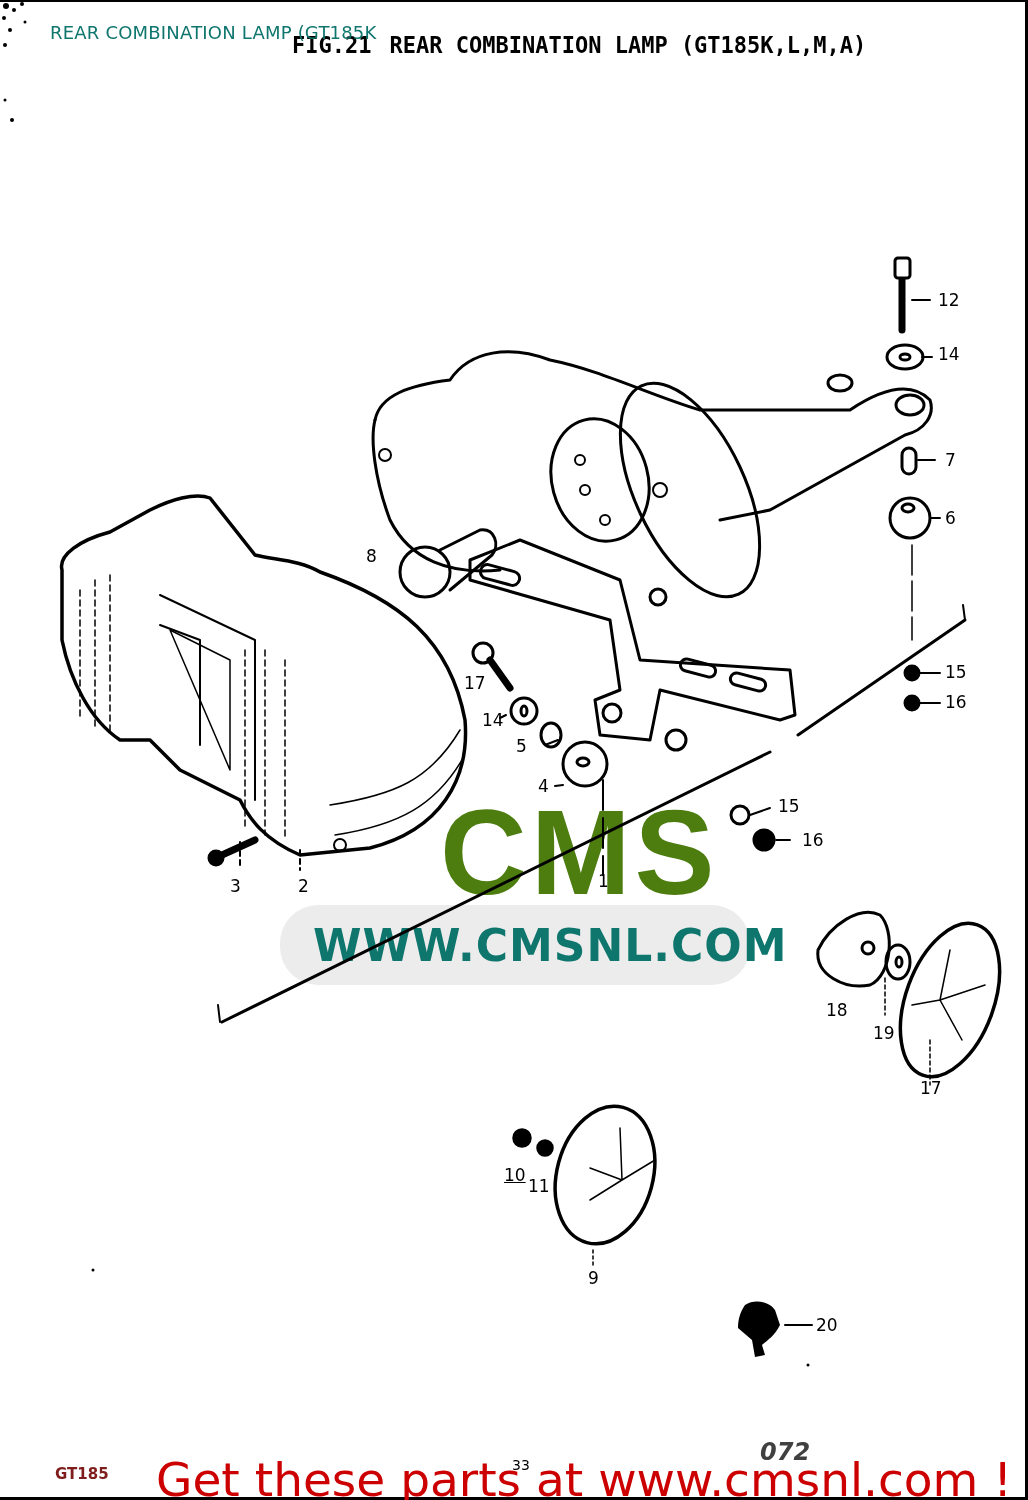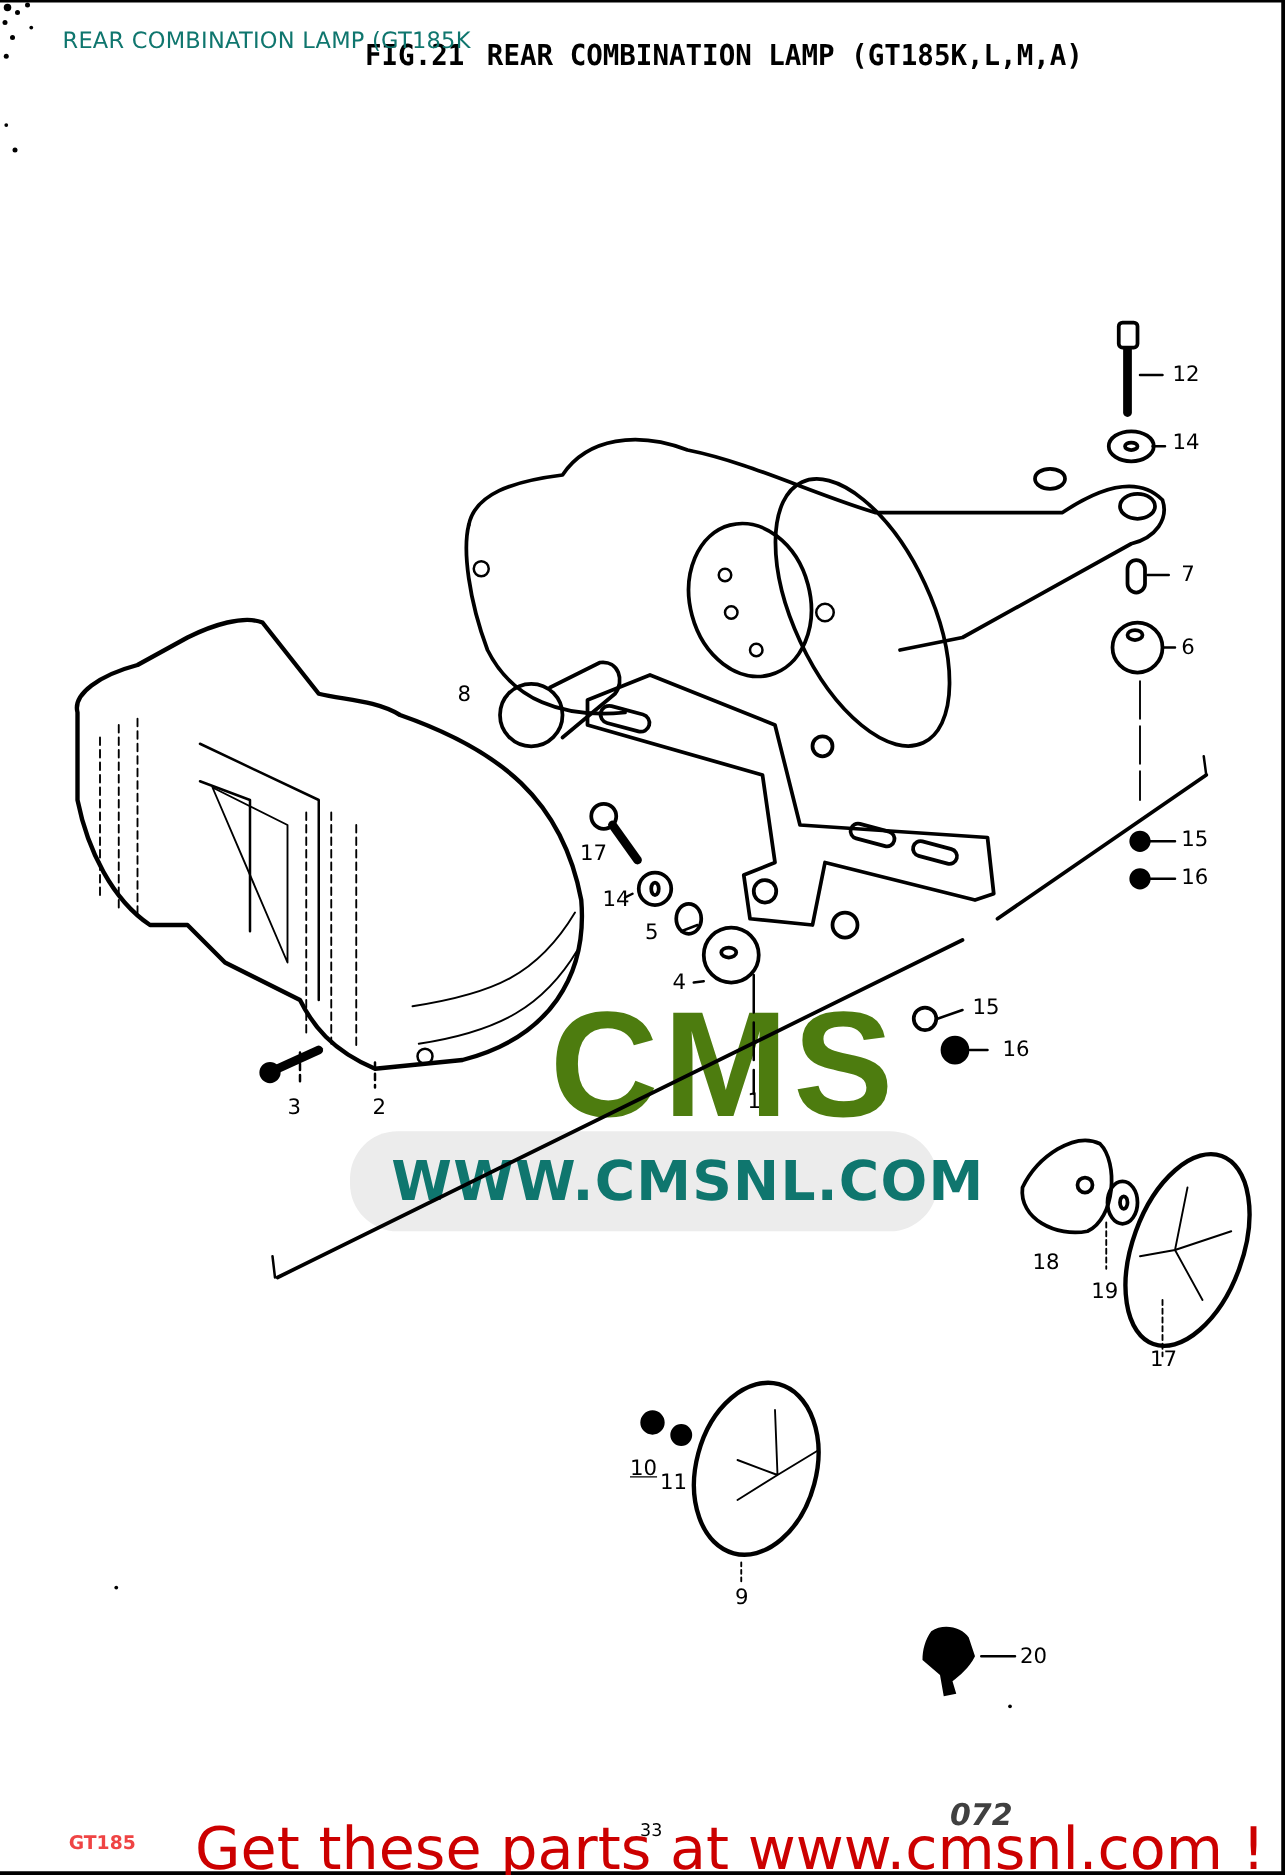--- a/index.html
+++ b/index.html
@@ -3,21 +3,21 @@
 <meta charset="utf-8">
 <style>
   html, body { margin: 0; padding: 0; background: #ffffff; }
   body { width: 1028px; height: 1500px; position: relative; overflow: hidden; font-family: "DejaVu Sans", sans-serif; }
   .frame { position: absolute; left: 0; top: 0; width: 1028px; height: 1500px; box-sizing: border-box; border-top: 2px solid #000; border-right: 3px solid #000; border-bottom: 3px solid #000; }
   .overlay-title { position: absolute; left: 22px; top: 22px; font-family: "DejaVu Sans", sans-serif; font-size: 18px; color: #0f766e; letter-spacing: 0.2px; white-space: nowrap; z-index: 5; margin-left: 28px; }
   .fig-title { position: absolute; left: 292px; top: 33px; font-family: "DejaVu Sans Mono", monospace; font-weight: bold; font-size: 22px; color: #000; white-space: nowrap; transform: scaleY(1.05); }
   .fig-title span { margin-right: 18px; }
   .callout { position: absolute; font-family: "DejaVu Sans", sans-serif; font-size: 17px; color: #000; line-height: 1; }
   .page-no { position: absolute; left: 760px; top: 1438px; font-family: "DejaVu Sans", sans-serif; font-weight: bold; font-style: italic; font-size: 24px; color: #404040; }
-  .model-code { position: absolute; left: 55px; top: 1465px; font-family: "DejaVu Sans", sans-serif; font-weight: bold; font-size: 15px; color: #ef4444; }
+  .model-code { position: absolute; left: 55px; top: 1465px; font-family: "DejaVu Sans", sans-serif; font-weight: bold; font-size: 15px; color: #7f1d1d; }
   .tiny-ref { position: absolute; left: 512px; top: 1457px; font-family: "DejaVu Sans", sans-serif; font-size: 14px; color: #000; }
   .cta { position: absolute; left: 156px; top: 1452px; font-family: "DejaVu Sans", sans-serif; font-size: 47px; color: #cc0000; white-space: nowrap; z-index: 6; }
   .watermark-url { position: absolute; left: 313px; top: 920px; font-family: "DejaVu Sans", sans-serif; font-weight: bold; font-size: 44px; color: #0f766e; letter-spacing: 1px; z-index: 2; }
   .watermark-bg { position: absolute; left: 280px; top: 905px; width: 470px; height: 80px; border-radius: 38px; background: #ececec; z-index: 1; }
   .watermark-cms { position: absolute; left: 440px; top: 783px; font-family: Liberation Sans, sans-serif; font-weight: bold; font-size: 120px; color: #4d7c0f; letter-spacing: 4px; z-index: 1; }
   svg.drawing { position: absolute; left: 0; top: 0; z-index: 3; }
 </style>
 </head>
 <body>
 

